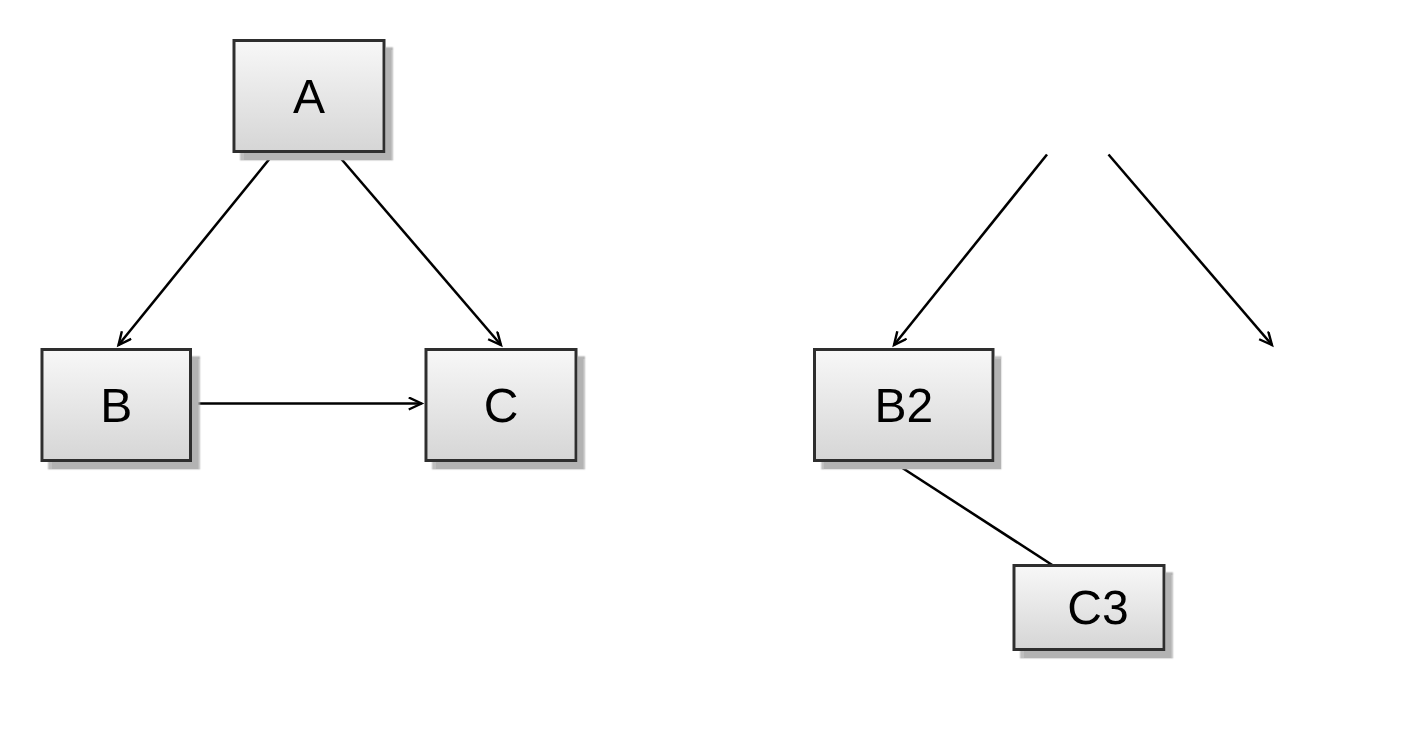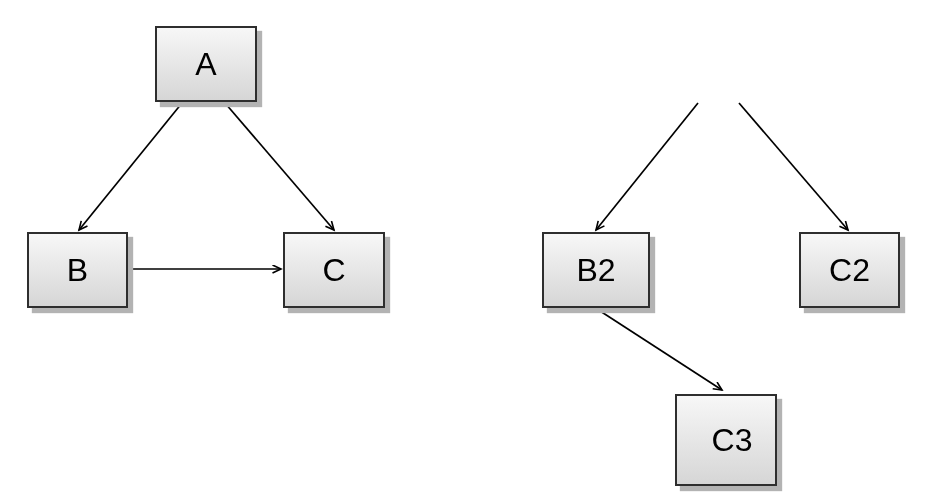--- a/index.html
+++ b/index.html
@@ -65,22 +65,19 @@
   </svg>
 <div class="node" style="left: 155px; top: 26px; width: 102px; height: 76px;">
       <span>A</span>
     </div>
     <div class="node" style="left: 27px; top: 232px; width: 101px; height: 76px;">
       <span>B</span>
     </div>
     <div class="node" style="left: 283px; top: 232px; width: 102px; height: 76px;">
       <span>C</span>
     </div>
-    <div class="node" style="left: 542px; top: 232px; width: 108px; height: 76px;">
+    <div class="node" style="left: 542px; top: 232px; width: 121px; height: 76px;">
       <span>B2</span>
     </div>
-    <div class="node" style="left: 799px; top: 232px; width: 101px; height: 76px;">
-      <span>C2</span>
-    </div>
-    <div class="node" style="left: 675px; top: 394px; width: 102px; height: 92px; padding-left: 12px;">
+    <div class="node" style="left: 675px; top: 376px; width: 102px; height: 58px; padding-left: 12px;">
       <span>C3</span>
     </div>
   </div>
 
 </body></html>

